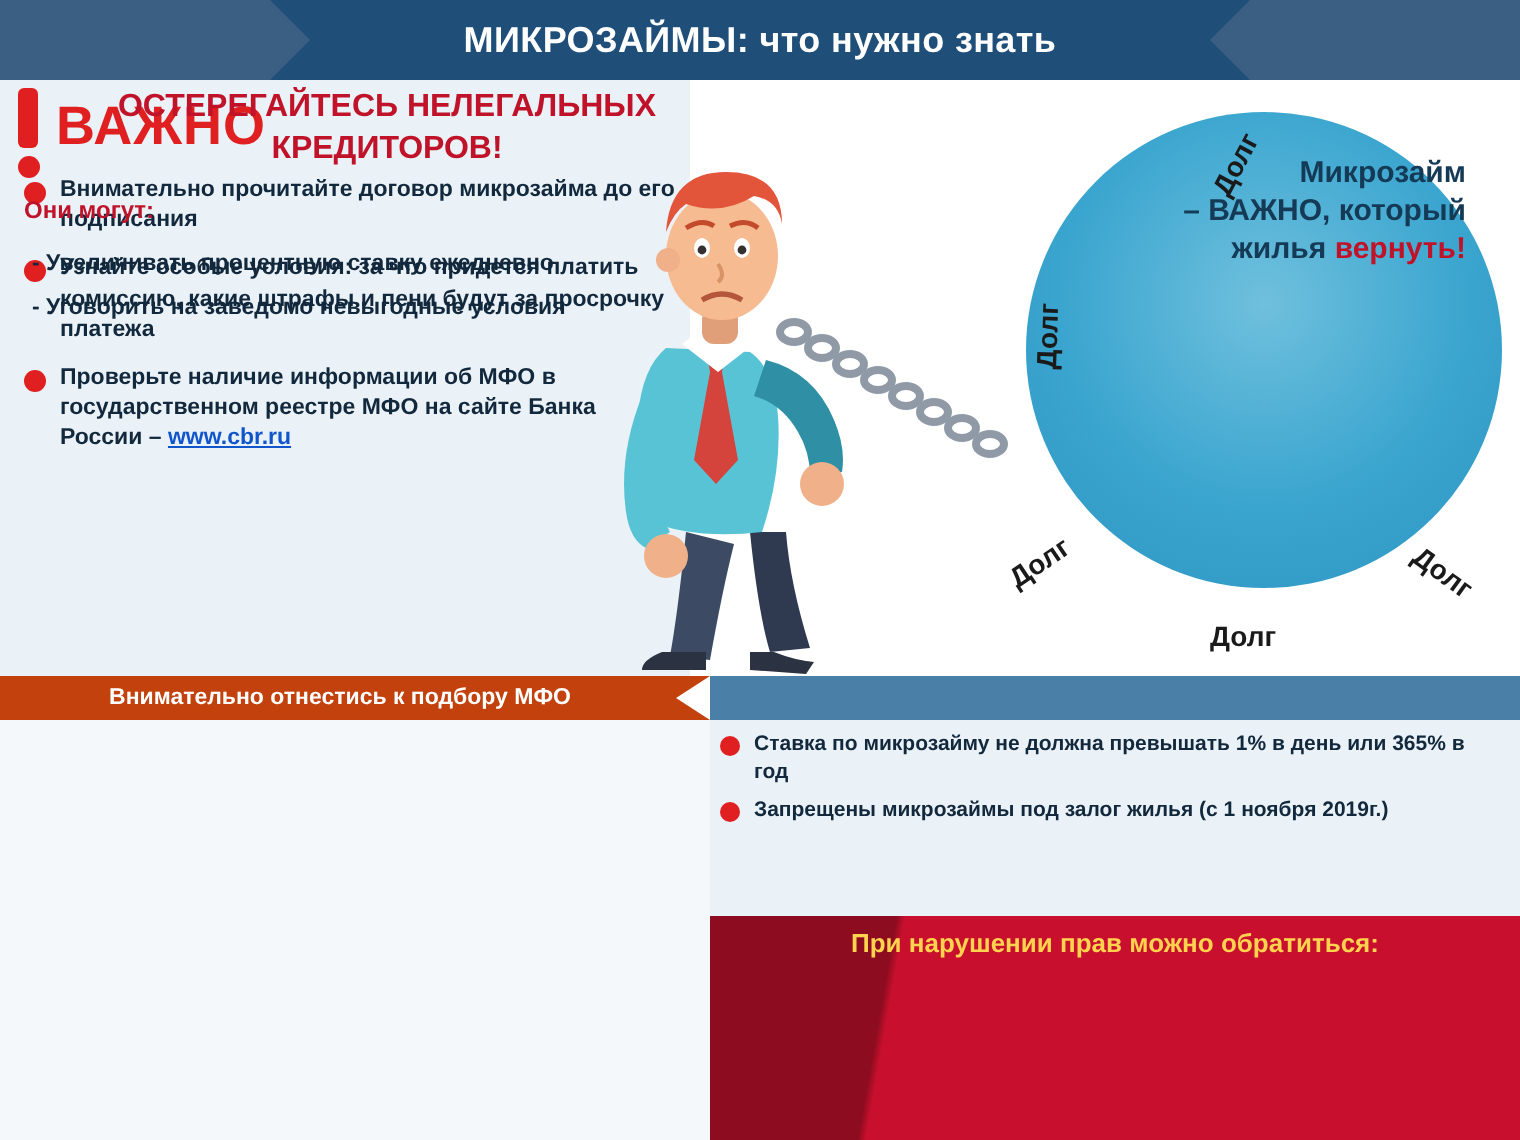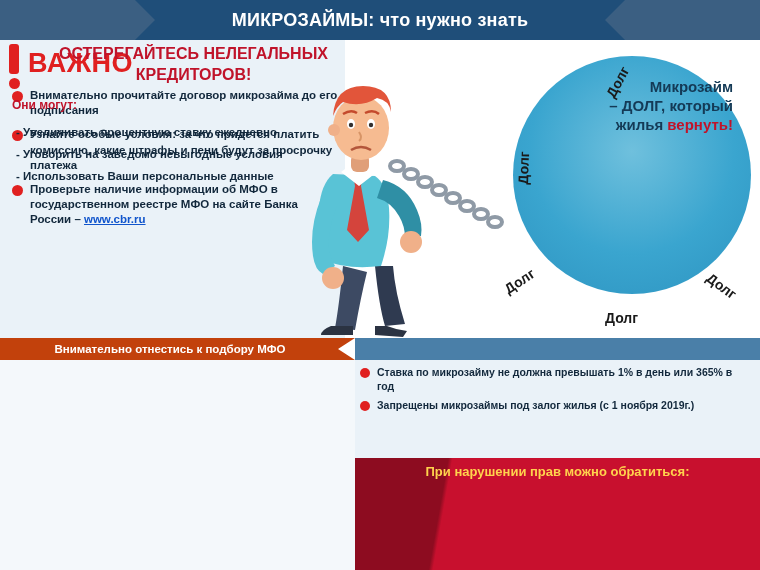--- a/index.html
+++ b/index.html
@@ -147,21 +147,21 @@
       <path d="M110 43 q8 -4 14 1" stroke="#c44a2c" stroke-width="2.5" fill="none"></path>
       <path d="M104 62 q4 6 0 9" stroke="#d79466" stroke-width="2" fill="none"></path>
       <path d="M96 80 q10 -6 20 0" stroke="#b3563b" stroke-width="2.6" fill="none"></path>
     </svg>
   </div>
 
   <div class="circle-wrap">
     <div class="circle"></div>
     <div class="c-title">
       <span>Микрозайм</span><br>
-      <span>– ДОЛГ, который</span><br>
+      <span>– ВАЖНО, который</span><br>
       <span>жилья </span><span class="red">вернуть!</span>
     </div>
     <div class="dolg d1">Долг</div>
     <div class="dolg d2">Долг</div>
     <div class="dolg d3">Долг</div>
     <div class="dolg d4">Долг</div>
     <div class="dolg d5">Долг</div>
   </div>
 
   <div class="sub-left">
@@ -178,21 +178,20 @@
 
   <div class="lower-left"></div>
   <div class="warn-title">
     <span>ОСТЕРЕГАЙТЕСЬ НЕЛЕГАЛЬНЫХ</span><br>
     <span>КРЕДИТОРОВ!</span>
   </div>
   <div class="mogut">Они могут:</div>
   <div class="dash-list">
     <div class="dash">-  Увеличивать процентную ставку ежедневно</div>
     <div class="dash">-  Уговорить на заведомо невыгодные условия</div>
-    <div class="dash">-  Использовать Ваши персональные данные</div>
   </div>
 
   <div class="red-block">
     <div class="shade"></div>
     <div class="rb-title">При нарушении прав можно обратиться:</div>
   </div>
 
 </div>
 
 </body></html>

